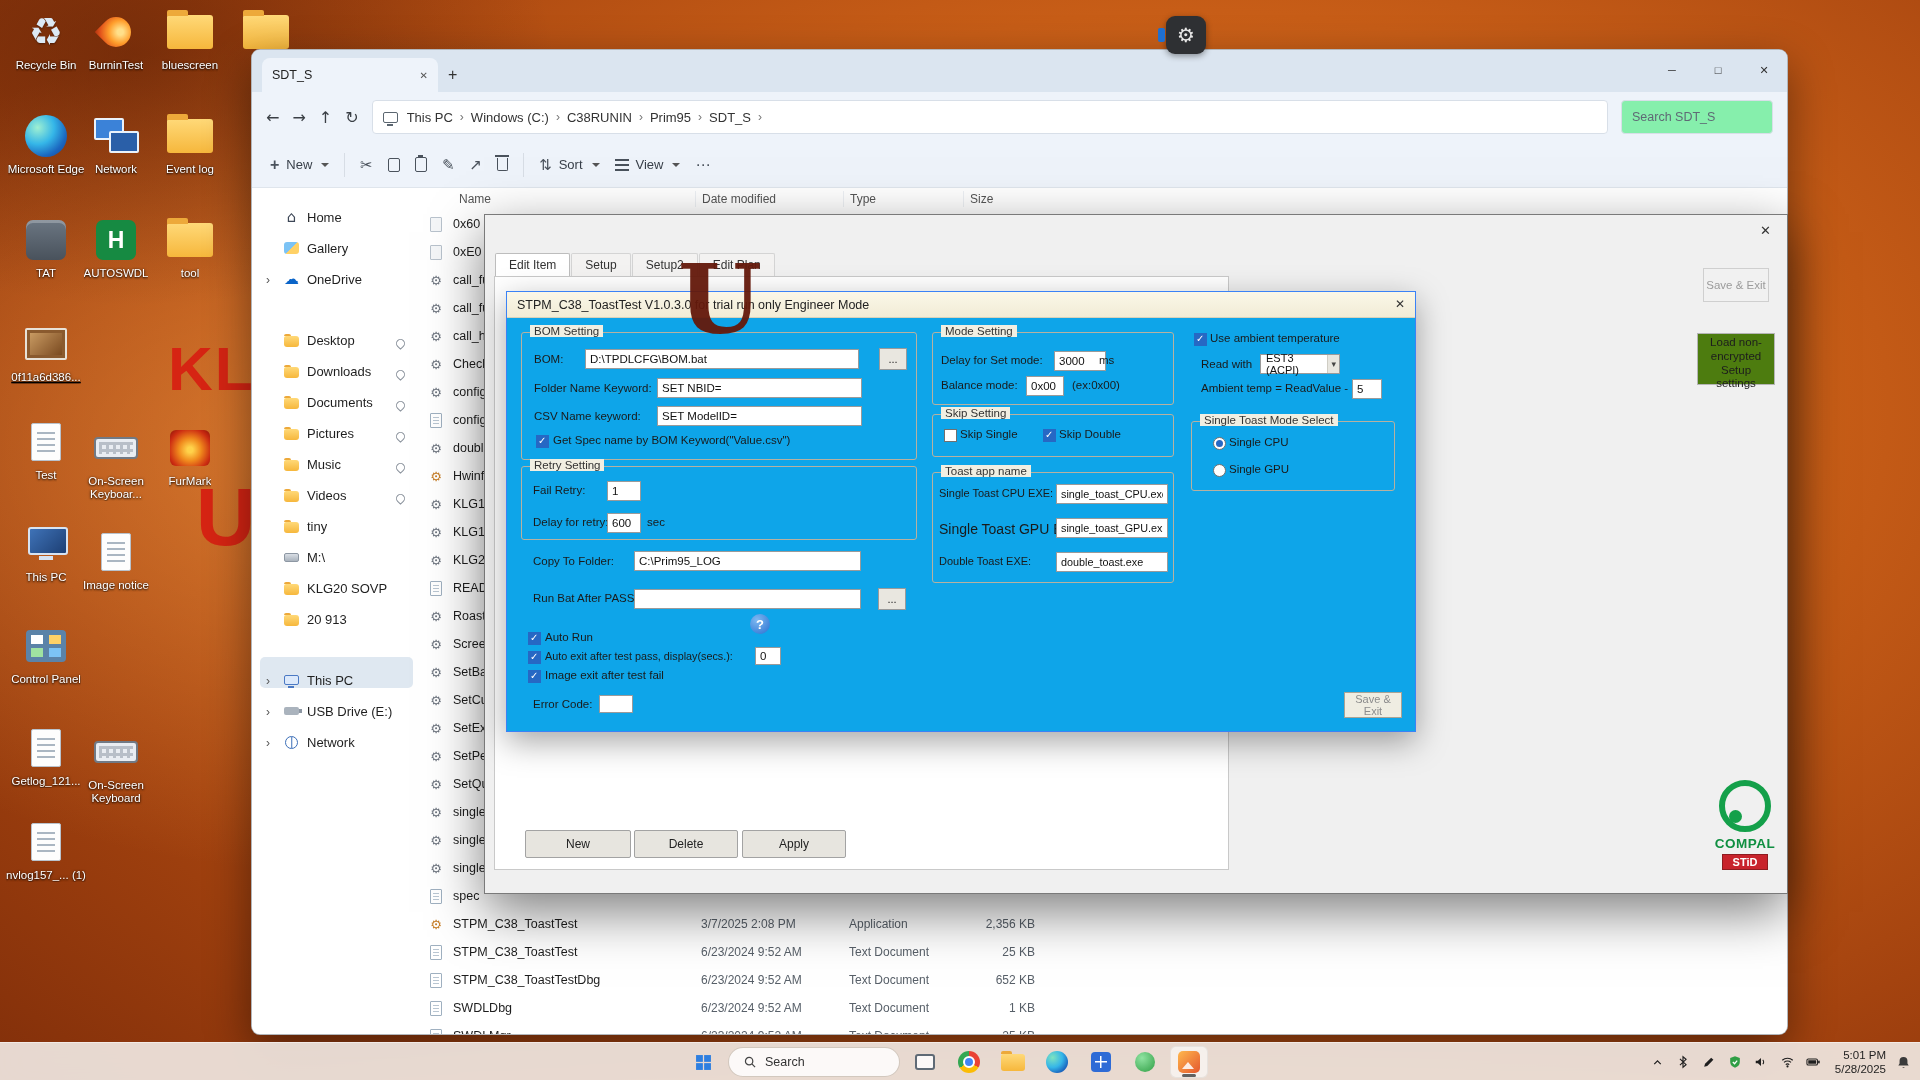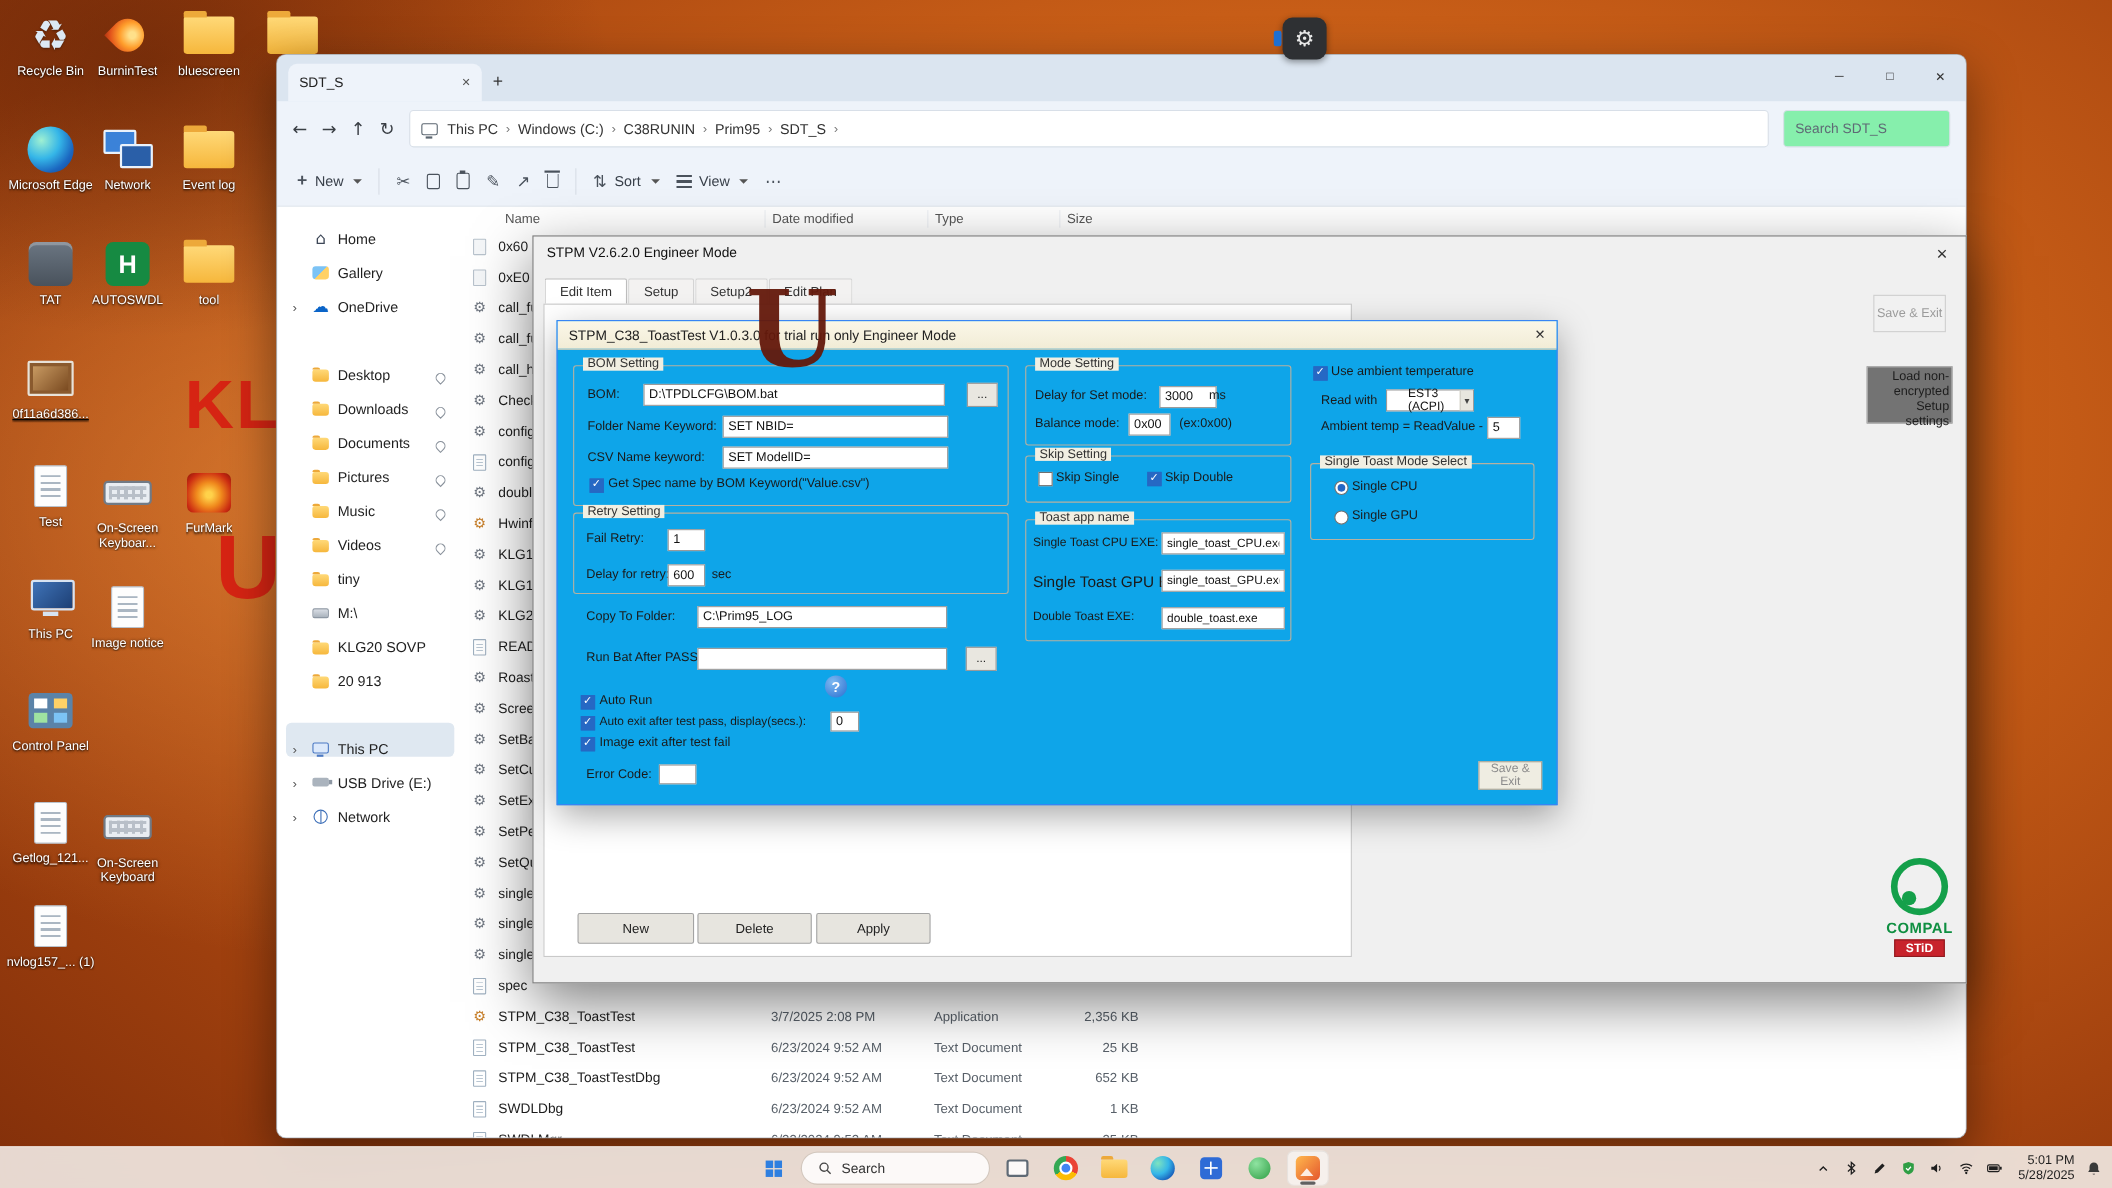--- a/index.html
+++ b/index.html
@@ -125,22 +125,22 @@
   .dlg1{position:absolute;left:484px;top:214px;width:1304px;height:680px;background:#f0f0f0;border:1px solid #7a7a7a;
     z-index:20;box-shadow:0 18px 50px rgba(0,0,0,.5);font-size:12px;color:#1b1b1b}
   .d1title{height:30px;display:flex;align-items:center;padding:0 12px;font-size:12.5px;color:#111}
   .d1close{position:absolute;right:16px;top:8px;font-size:13px;color:#333}
   .d1tabs{position:absolute;left:10px;top:38px;display:flex}
   .d1tab{padding:4px 13px;font-size:12px;background:#f3f2f1;border:1px solid #d4d4d4;border-bottom:none;border-radius:2px 2px 0 0;margin-right:1px;color:#333}
   .d1tab.active{background:#fff;border-color:#bdbdbd;padding-bottom:6px;margin-bottom:-1px}
   .d1page{position:absolute;left:9px;top:61px;width:735px;height:594px;background:#fff;border:1px solid #c9c9c9}
   .wbtn{position:absolute;background:#e7e5df;border:1px solid #a3a3a3;font-size:12px;color:#222;font-family:inherit;border-radius:2px}
   .d1save{position:absolute;left:1218px;top:53px;width:66px;height:34px;background:#f1f1f1;border:1px solid #cfcfcf;color:#9b9b9b;font-size:11.5px;font-family:inherit}
-  .d1load{position:absolute;left:1212px;top:118px;width:78px;height:52px;background:#737373;border:1px solid #b5b5b5;color:#1d1d1d;
-    font-size:11.5px;line-height:1.2;text-align:right;padding:2px;font-family:inherit}
+  .d1load{position:absolute;left:1212px;top:118px;width:78px;height:52px;background:#4d7c0f;border:1px solid #b5b5b5;color:#1d1d1d;
+    font-size:11.5px;line-height:1.2;text-align:center;padding:2px;font-family:inherit}
   .logo{position:absolute;left:1222px;top:565px;width:76px;text-align:center}
   .logo-ring{width:52px;height:52px;border-radius:50%;border:6px solid #14a04a;margin:0 auto;position:relative}
   .logo-ring::after{content:"";position:absolute;left:4px;bottom:3px;width:13px;height:13px;border-radius:50%;background:#14a04a}
   .logo-name{color:#0f8f41;font-weight:bold;font-size:13.5px;letter-spacing:.5px;margin-top:4px}
   .logo-badge{margin:3px auto 0;background:#c8232c;color:#fff;font-weight:bold;font-size:11px;width:46px;padding:1px 0;border:1px solid #8e1b20}
 
   
   .dlg2{position:absolute;left:506px;top:291px;width:910px;height:441px;background:#0ea5e9;border:1px solid #3b82f6;
     z-index:30;box-shadow:0 10px 30px rgba(0,0,0,.35);font-size:12px;color:#1a1a1a}
   .d2title{height:26px;background:linear-gradient(#fbf7e8,#f1ecd6);border-bottom:1px solid #d8d2ba;display:flex;align-items:center;padding:0 10px;font-size:12.5px;color:#222}
@@ -148,21 +148,21 @@
   .grp{position:absolute;border:1px solid #b7b1a0;border-radius:3px}
   .grplbl{position:absolute;top:-8px;left:8px;background:#f1efe2;padding:0 4px;font-size:11.5px;color:#333;white-space:nowrap}
   .lbl{position:absolute;font-size:11.5px;color:#1a1a1a;white-space:nowrap}
   .tbx{position:absolute;height:20px;background:#fff;border:1px solid #9a9a9a;font-size:11.5px;font-family:inherit;padding:0 4px;color:#111}
   .dots{position:absolute;width:28px;height:22px;background:#e9e7e0;border:1px solid #9a9a9a;font-size:11px;font-family:inherit;color:#222}
   .cb{position:absolute;width:13px;height:13px;background:#fff;border:1px solid #707070}
   .cb.on{background:#2668c4;border-color:#2668c4}
   .cb.on::after{content:"✓";color:#fff;font-size:10px;position:absolute;left:1px;top:-1px;font-family:"DejaVu Sans",sans-serif}
   .rb{position:absolute;width:13px;height:13px;border:1px solid #707070;border-radius:50%;background:#fff}
   .rb.on::after{content:"";position:absolute;left:2px;top:2px;width:7px;height:7px;border-radius:50%;background:#2668c4}
-  .ddl{position:absolute;height:20px;background:#fff;border:1px solid #9a9a9a;font-size:11px;display:flex;align-items:center;padding-left:19px;gap:2px;color:#111}
+  .ddl{position:absolute;height:20px;background:#fff;border:1px solid #9a9a9a;font-size:11px;display:flex;align-items:center;padding-left:5px;gap:2px;color:#111}
   .dda{margin-left:auto;font-size:9px;background:#e8e6df;align-self:stretch;display:flex;align-items:center;padding:0 3px;border-left:1px solid #cfcdc4;color:#444}
   .helpi{position:absolute;width:20px;height:20px;border-radius:50%;background:radial-gradient(circle at 35% 30%,#7db9f2,#2a6fd0);
     color:#fff;font-weight:bold;font-size:13px;display:flex;align-items:center;justify-content:center}
   .d2save{position:absolute;left:837px;top:400px;width:58px;height:26px;background:#efede2;border:1px solid #a9a395;font-size:11px;color:#8c8c8c;font-family:inherit}
 
   
   .taskbar{position:absolute;left:0;right:0;bottom:0;height:38px;background:rgba(242,235,229,.9);z-index:60;
     border-top:1px solid rgba(255,255,255,.45);backdrop-filter:blur(18px)}
   .tb-center{position:absolute;left:684px;top:0;height:38px;display:flex;align-items:center;gap:6px}
   .tb-item{width:38px;height:32px;border-radius:6px;display:flex;align-items:center;justify-content:center;position:relative}
@@ -776,23 +776,20 @@
             <span class="fcell-date">6/23/2024 9:52 AM</span>
             <span class="fcell-type">Text Document</span>
             <span class="fcell-size">25 KB</span>
           </div>
         </div>
     </div>
   </div>
 </div>
 
 <div class="dlg1">
-  <div class="d1title">
-    <span>STPM V2.6.2.0 Engineer Mode</span>
-  </div>
   <span class="d1close">✕</span>
   <div class="d1tabs" id="d1tabs">
       <div class="d1tab active">Edit Item</div>
       <div class="d1tab">Setup</div>
       <div class="d1tab">Setup2</div>
       <div class="d1tab">Edit Plan</div>
     </div>
   <div class="d1page"></div>
   <button class="wbtn" style="left:40px;top:615px;width:106px;height:28px">New</button>
   <button class="wbtn" style="left:149px;top:615px;width:104px;height:28px">Delete</button>

